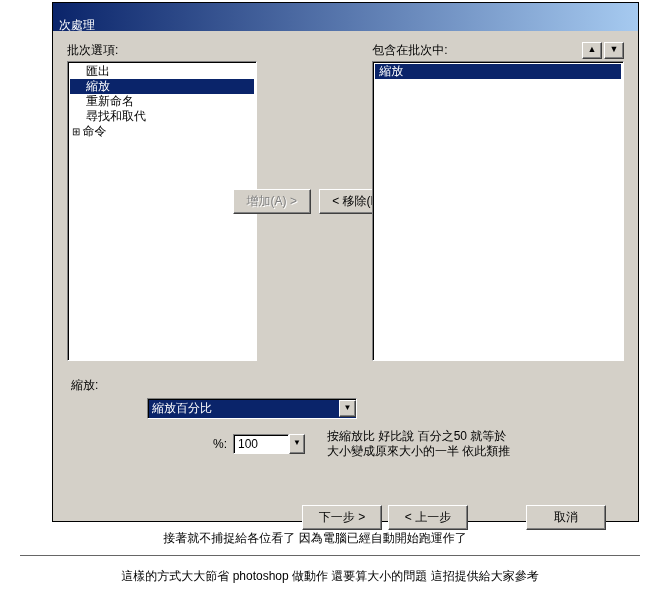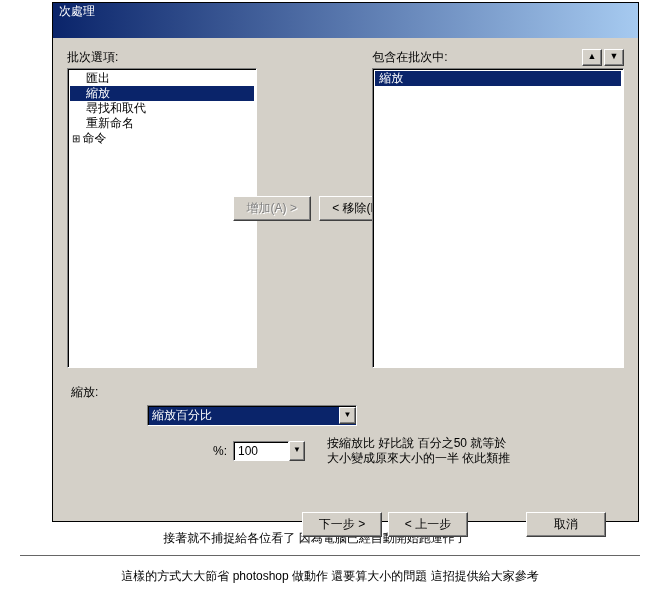--- a/index.html
+++ b/index.html
@@ -1,18 +1,18 @@
 <!DOCTYPE html>
 <html><head>
 <meta charset="utf-8">
 <style>
 * { box-sizing: border-box; margin: 0; padding: 0; }
 body { font-family: "Microsoft JhengHei", "PMingLiU", sans-serif; font-size: 12px; background: #fff; width: 660px; }
 .window { position: relative; background: #d4d0c8; border: 1px solid #000; margin-left: 52px; margin-top: 2px; width: 587px; height: 520px; }
-.titlebar { height: 35px; background: linear-gradient(to right, #0a246a, #a6caf0); color: #fff; padding: 0 6px; font-size: 12px; }
+.titlebar { height: 20px; background: linear-gradient(to right, #0a246a, #a6caf0); color: #fff; padding: 14px 6px; font-size: 12px; }
 .content { padding: 10px 14px; }
 .lists-row { display: flex; gap: 10px; }
 .left-col { width: 204px; }
 .mid-col { width: 95px; display: flex; align-items: center; justify-content: center; gap: 8px; }
 .right-col { width: 270px; margin-left: auto; }
 .label-row { display: flex; align-items: center; height: 18px; margin-bottom: 2px; }
 .label-text { font-size: 12px; }
 .arrow-btns { display: flex; gap: 2px; margin-left: auto; }
 .arrow-btn { width: 20px; height: 17px; background: #d4d0c8; border: 1px solid; border-color: #fff #404040 #404040 #fff; box-shadow: inset -1px -1px 0 #808080, inset 1px 1px 0 #d4d0c8; font-size: 9px; text-align: center; line-height: 13px; cursor: pointer; }
 .listbox { background: #fff; border: 1px solid; border-color: #808080 #fff #fff #808080; box-shadow: inset 1px 1px 0 #000; height: 300px; padding: 2px; overflow: hidden; }
@@ -52,22 +52,22 @@
   </div>
   <div class="content">
     <div class="lists-row">
       <div class="left-col">
         <div class="label-row">
           <span class="label-text">批次選項:</span>
         </div>
         <div class="listbox" id="left-list">
             <div class="tree-item">匯出</div>
             <div class="tree-item selected">縮放</div>
+            <div class="tree-item">重新命名</div>
             <div class="tree-item">尋找和取代</div>
-            <div class="tree-item">重新命名</div>
             <div class="tree-item root">命令</div>
           </div>
       </div>
       <div class="mid-col">
         <div class="btn disabled">增加(A) &gt;</div>
         <div class="btn">&lt; 移除(R)</div>
       </div>
       <div class="right-col">
         <div class="label-row">
           <span class="label-text">包含在批次中:</span>

